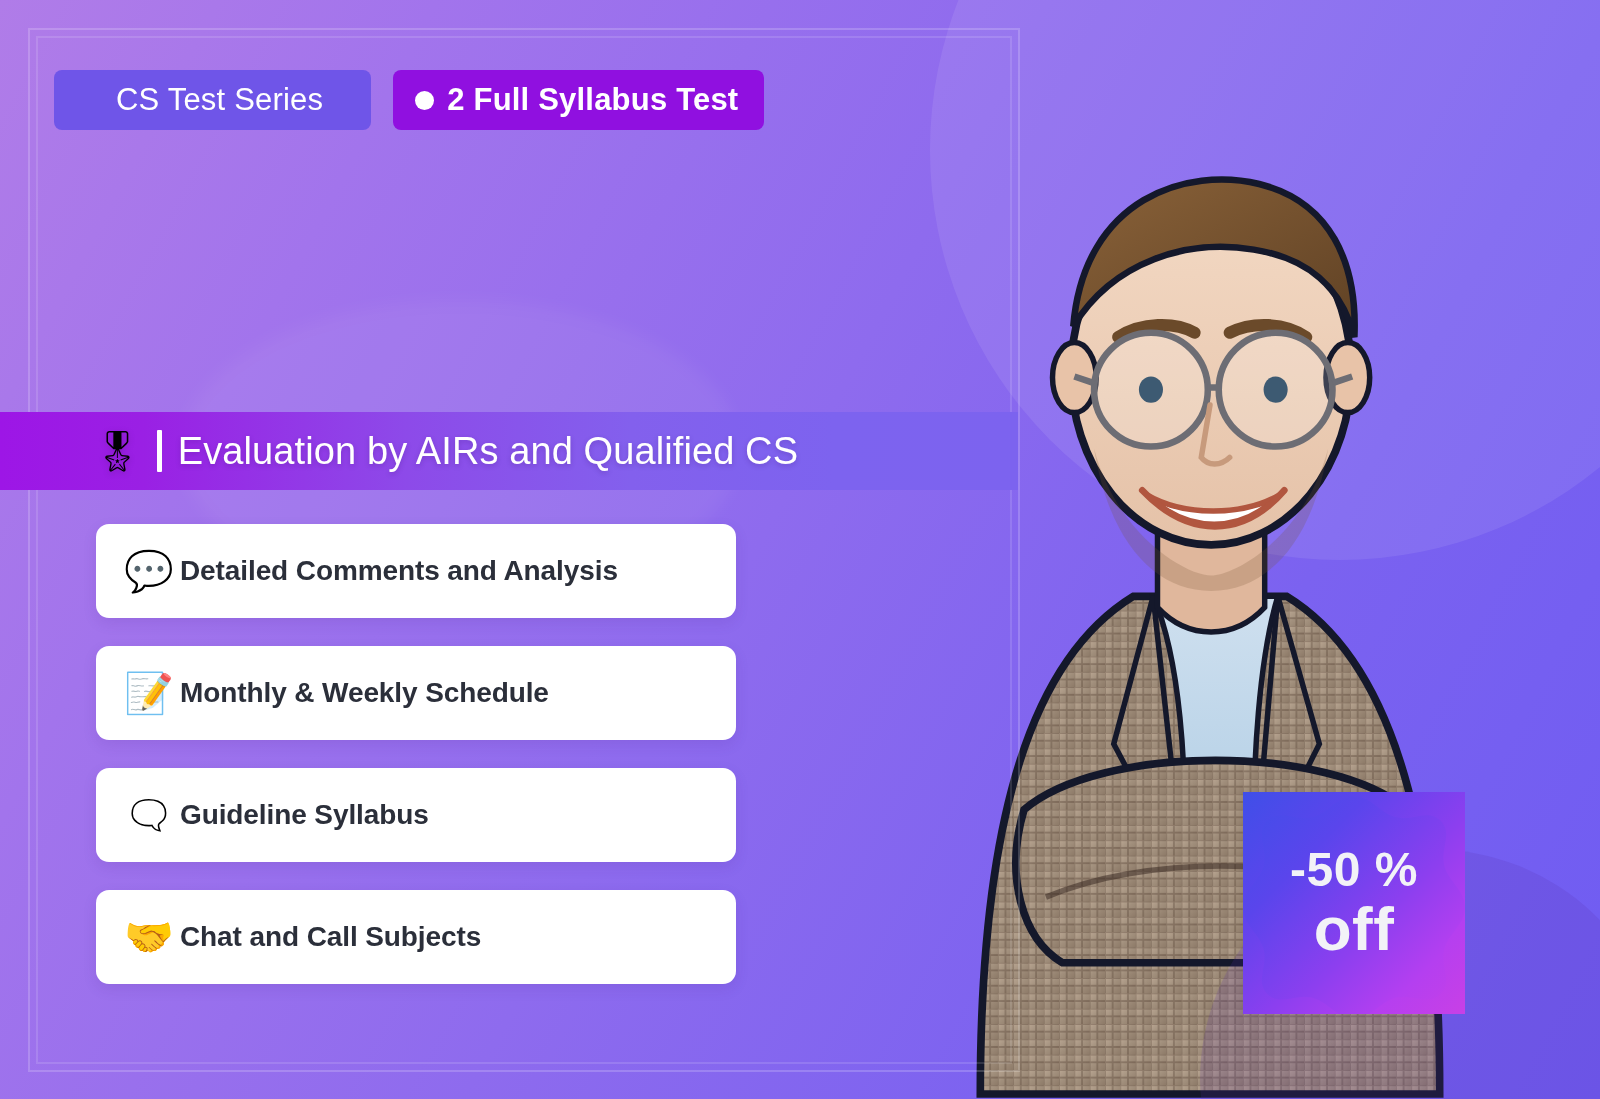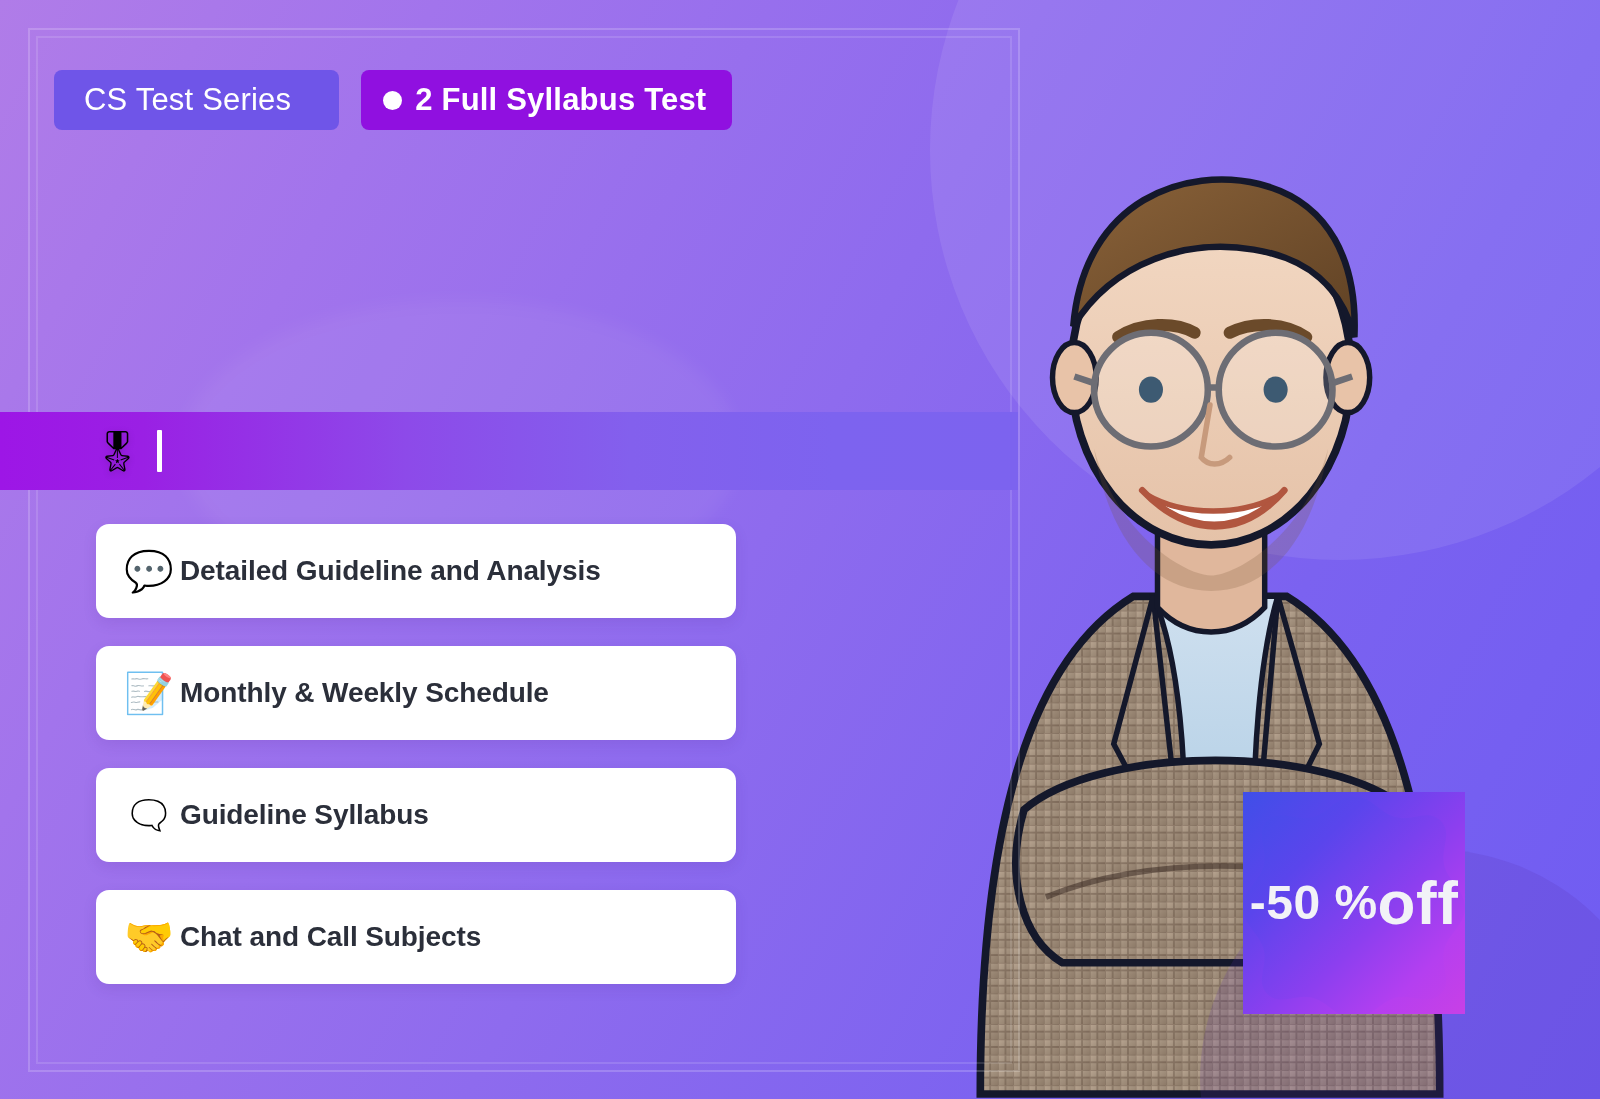--- a/index.html
+++ b/index.html
@@ -63,21 +63,21 @@
   .pill {
     display:flex; align-items:center;
     height:60px; padding:0 24px;
     border-radius:8px;
     color:#ffffff;
   }
   .pill-series {
     background:#6f55e8;
     font-size:31px; font-weight:400;
     letter-spacing:.2px;
-    padding:0 48px 0 30px;
+    padding:0 48px 0 62px;
   }
   .pill-test {
     background:#9010e0;
     font-size:31px; font-weight:bold;
     letter-spacing:.2px;
     gap:13px;
     padding:0 26px 0 22px;
   }
   .dot {
     width:19px; height:19px; border-radius:50%;
@@ -140,21 +140,21 @@
 
   
   .portrait { position:absolute; right:0; bottom:0; width:740px; height:1099px; }
   .portrait svg { position:absolute; right:40px; bottom:0; height:1060px; }
 
   
   .badge {
     position:absolute;
     left:1243px; top:792px;
     width:222px; height:222px;
-    display:flex; flex-direction:row;
+    display:flex; flex-direction:column;
     align-items:center; justify-content:center;
     color:#f2f2f7;
     font-weight:bold;
     line-height:1.05;
     text-align:center;
     border-radius:13px;
   }
   .badge-shape {
     position:absolute; inset:0;
     background:linear-gradient(135deg,#3f4fe8 0%,#5a45ec 26%,#8b3fef 55%,#b43ff0 78%,#c840e6 100%);
@@ -248,26 +248,27 @@
       <div class="pill pill-test">
         <span class="dot"></span>
         <span>2 Full Syllabus Test</span>
       </div>
     </div>
 
 
     <div class="eval-bar">
       <span class="eval-medal">🎖</span>
       <span class="eval-sep"></span>
+      <span class="eval-text">Evaluation by AIRs and Qualified CS</span>
     </div>
 
     <div class="cards">
       <div class="card">
         <span class="card-icon">💬</span>
-        <span class="card-label">Detailed Guideline and Analysis</span>
+        <span class="card-label">Detailed Comments and Analysis</span>
       </div>
       <div class="card">
         <span class="card-icon">📝</span>
         <span class="card-label">Monthly &amp; Weekly Schedule</span>
       </div>
       <div class="card">
         <span class="card-icon">🗨</span>
         <span class="card-label">Guideline Syllabus</span>
       </div>
       <div class="card">

